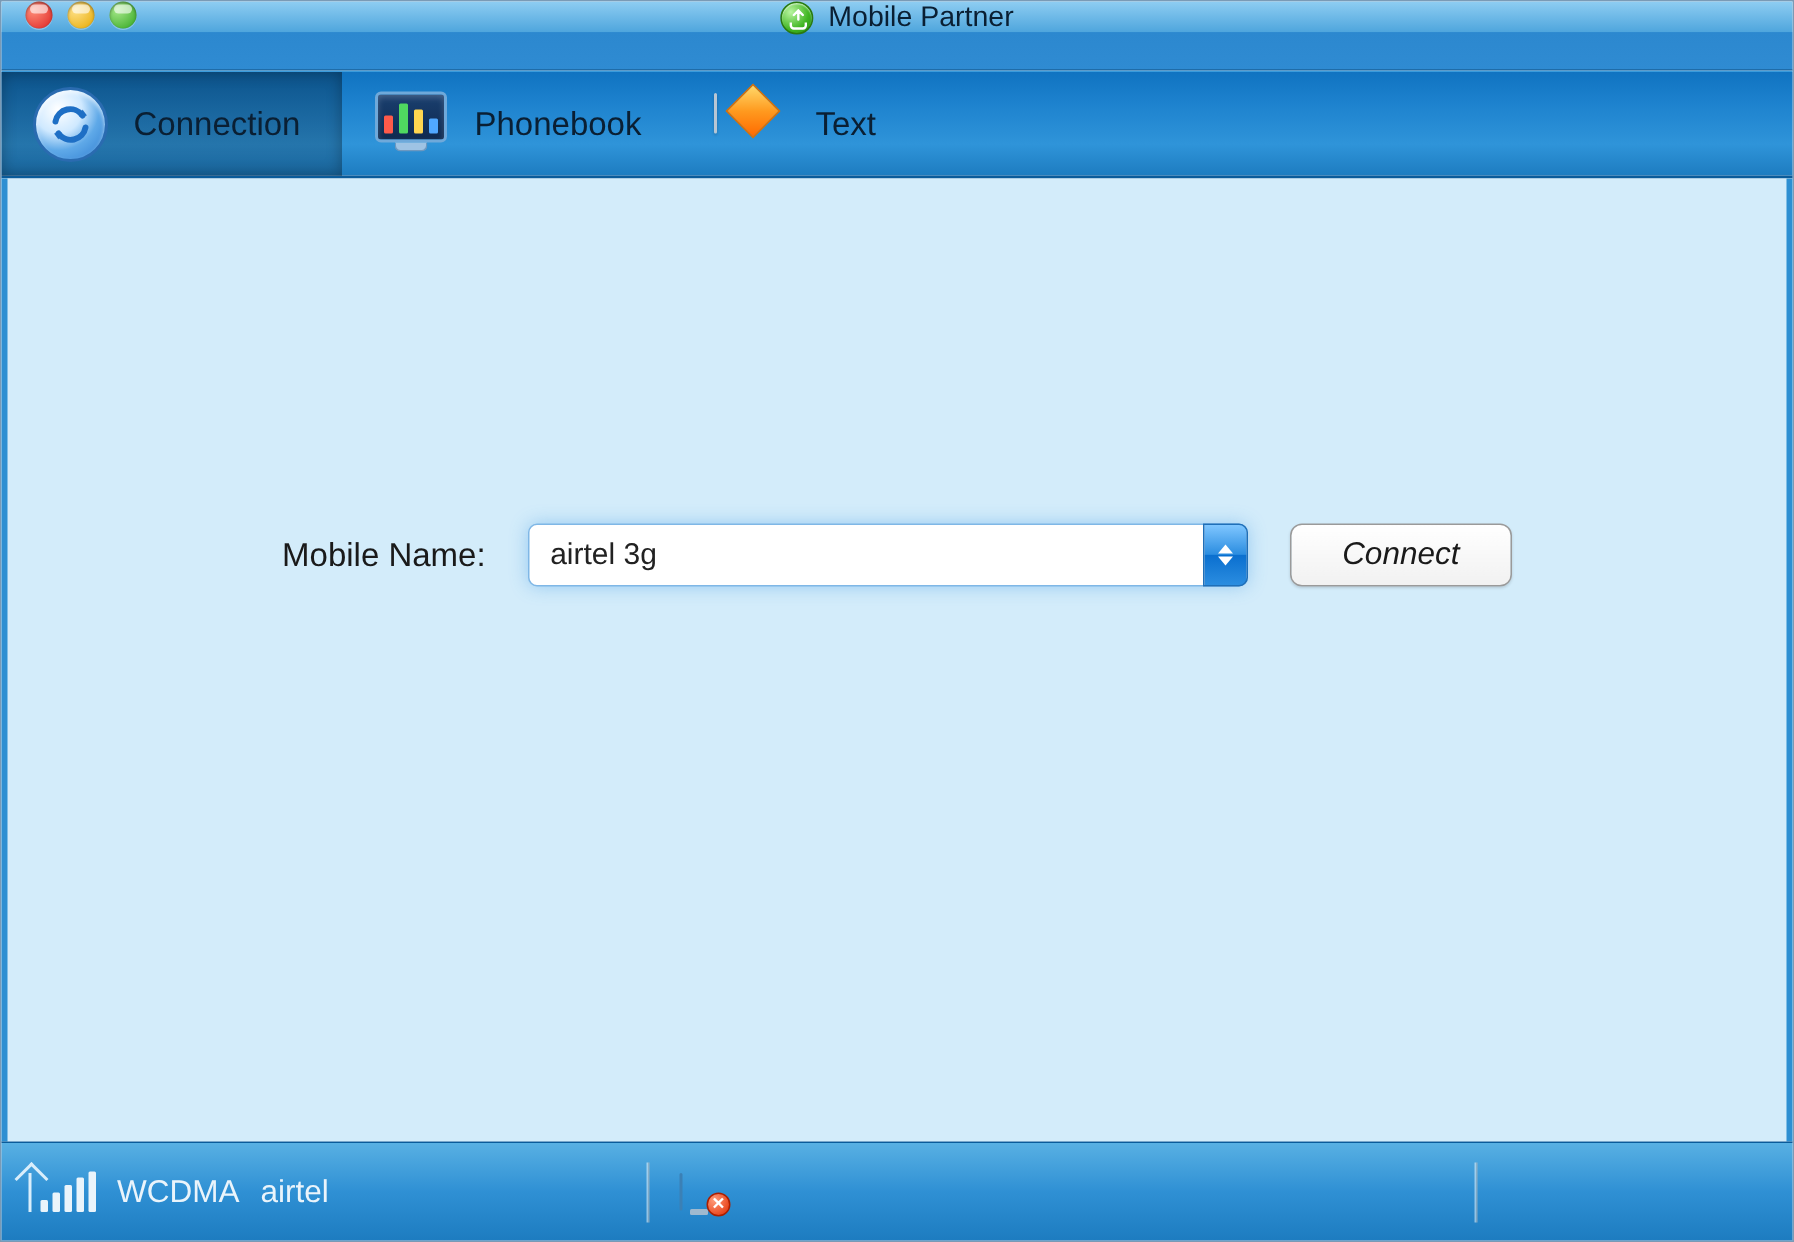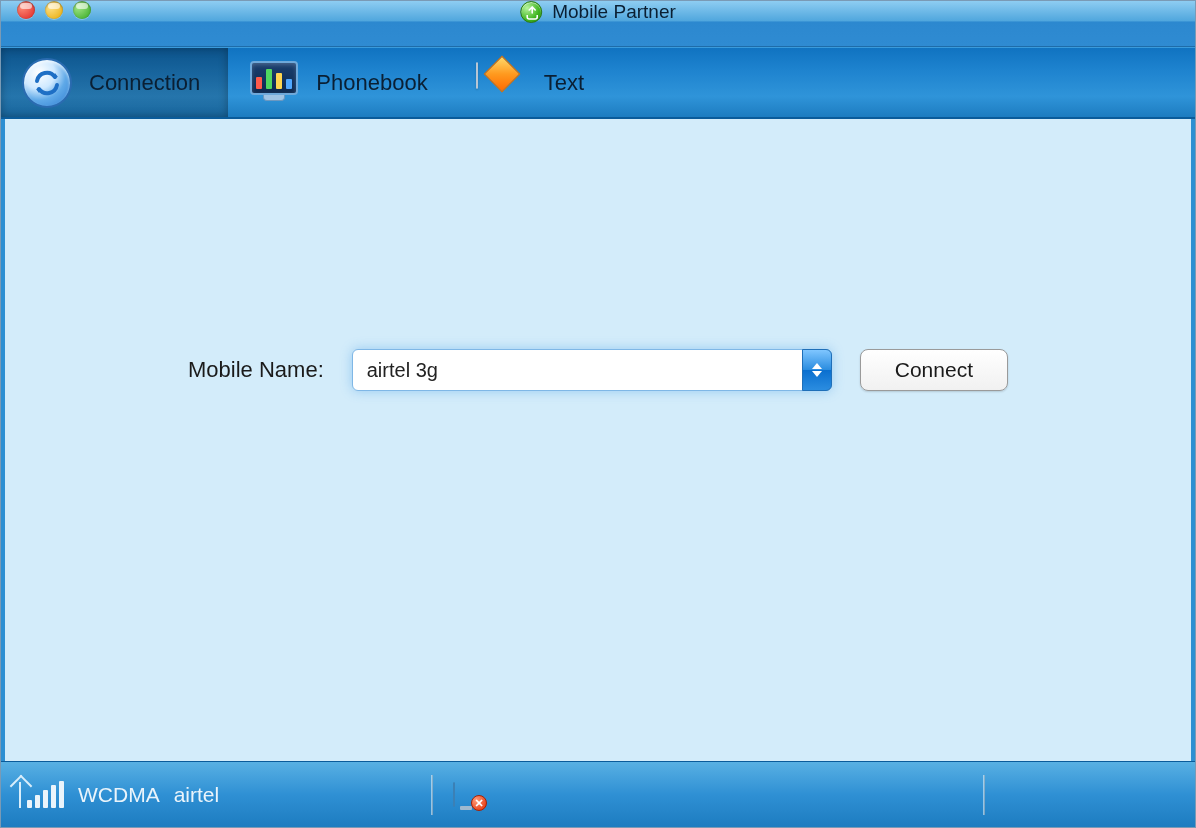--- a/index.html
+++ b/index.html
@@ -140,20 +140,21 @@
   .connect-btn {
     height: 42px;
     padding: 0 34px;
     border-radius: 8px;
     border: 1px solid #9a9a9a;
     background: linear-gradient(to bottom, #ffffff, #f1f1f1);
     font-size: 21px;
     color: #1a1a1a;
     box-shadow: 0 1px 2px rgba(0,0,0,.15);
     cursor: pointer;
+    font-style: italic;
   }
 
   
   .statusbar {
     height: 66px;
     background: linear-gradient(to bottom, #58b0e3 0%, #2f90d4 50%, #1d7cc0 100%);
     display: flex;
     align-items: center;
     color: #eaf4fb;
     font-size: 21px;

